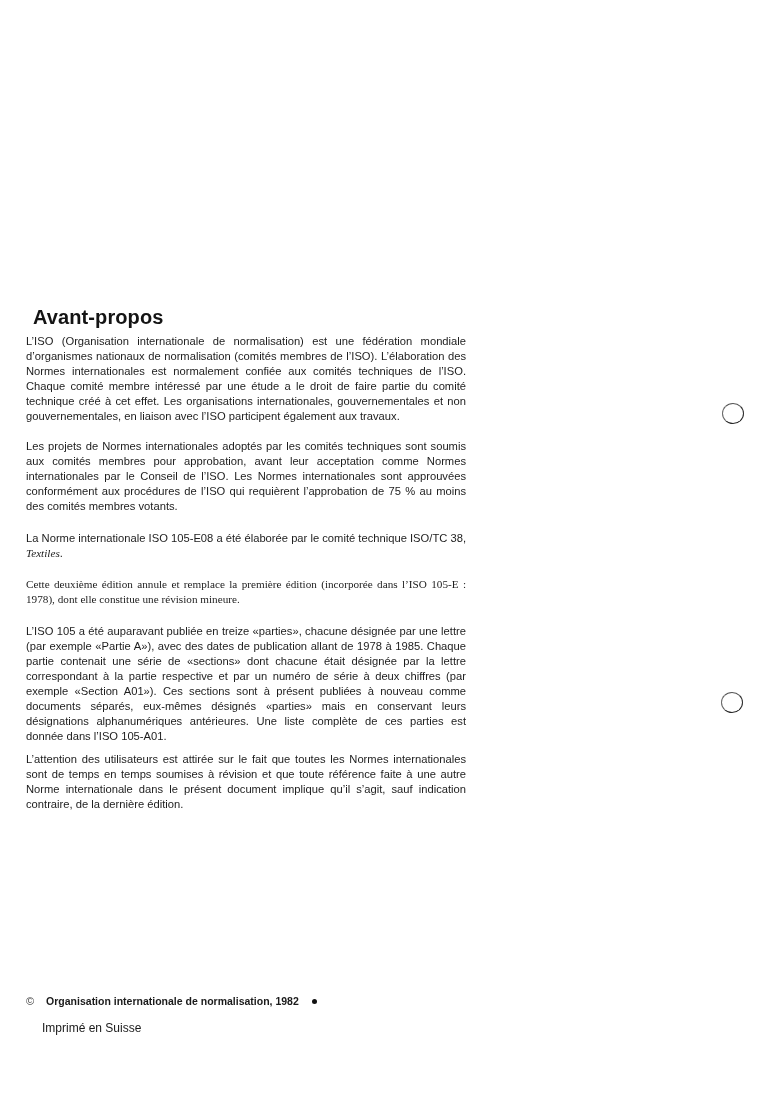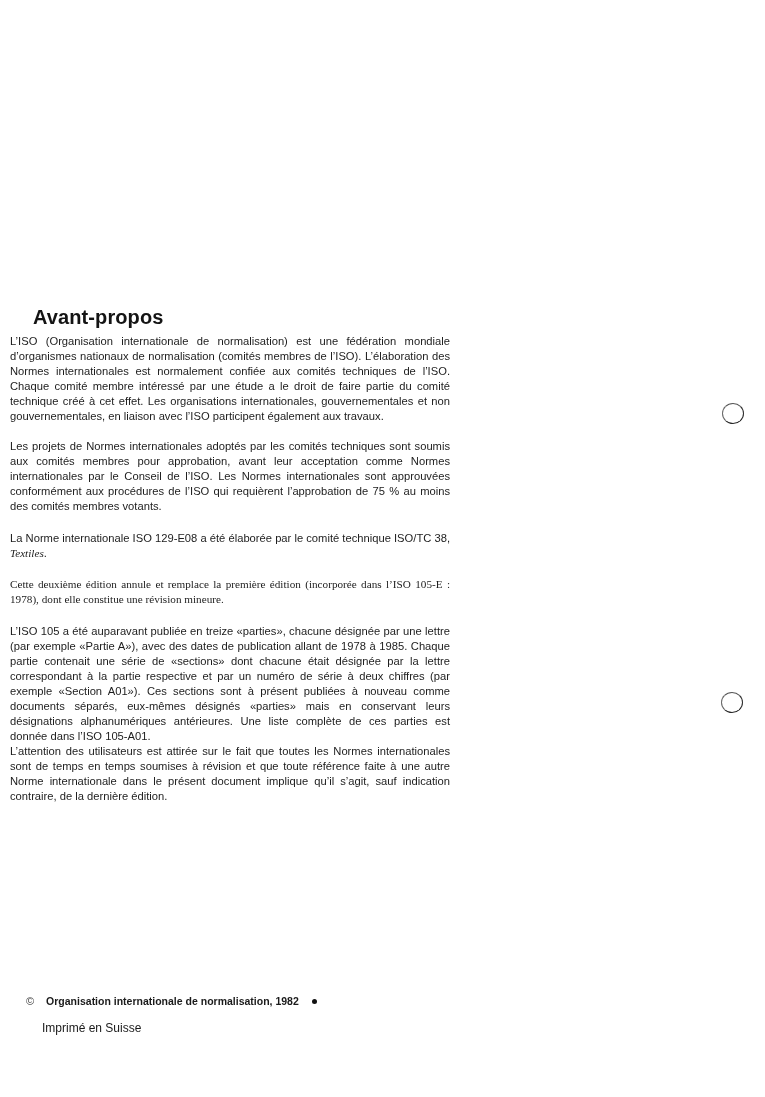--- a/index.html
+++ b/index.html
@@ -20,39 +20,39 @@
       left: 26px;
       top: 299px;
       margin: 7px;
       font-size: 20px;
       font-weight: bold;
       letter-spacing: 0.1px;
       color: #141414;
     }
     .body-text {
       position: absolute;
-      left: 10px;
+      left: 26px;
       top: 334px;
       width: 440px;
     }
     .para {
       margin: 0;
       font-size: 11.2px;
       line-height: 15px;
       text-align: justify;
       color: #1c1c1c;
     }
     .para + .para {
       margin-top: 15px;
     }
     .para.p2 { }
     .para.p3 { margin-top: 17px; }
     .para.p4 { margin-top: 16px; font-family: Liberation Serif, serif; }
     .para.p5 { margin-top: 17px; }
-    .para.p6 { margin-top: 0; }
+    .para.p6 { margin-top: 8px; }
     .para em { font-style: italic; font-family: Liberation Serif, serif; }
     .footer-copyright {
       position: absolute;
       left: 26px;
       top: 995px;
       font-size: 10.5px;
       display: flex;
       align-items: center;
       color: #1a1a1a;
     }
@@ -97,21 +97,21 @@
 
 <div>
 
   <h1 class="page-title">Avant-propos</h1>
 
   <div class="body-text">
     <p class="para p1">L’ISO (Organisation internationale de normalisation) est une fédération mondiale d’organismes nationaux de normalisation (comités membres de l’ISO). L’élaboration des Normes internationales est normalement confiée aux comités techniques de l’ISO. Chaque comité membre intéressé par une étude a le droit de faire partie du comité technique créé à cet effet. Les organisations internationales, gouvernementales et non gouvernementales, en liaison avec l’ISO participent également aux travaux.</p>
 
     <p class="para p2">Les projets de Normes internationales adoptés par les comités techniques sont soumis aux comités membres pour approbation, avant leur acceptation comme Normes internationales par le Conseil de l’ISO. Les Normes internationales sont approuvées conformément aux procédures de l’ISO qui requièrent l’approbation de 75 % au moins des comités membres votants.</p>
 
-    <p class="para p3"><span>La Norme internationale ISO 129-E08 a été élaborée par le comité technique ISO/TC 38, </span><em>Textiles</em><span>.</span></p>
+    <p class="para p3"><span>La Norme internationale ISO 105-E08 a été élaborée par le comité technique ISO/TC 38, </span><em>Textiles</em><span>.</span></p>
 
     <p class="para p4">Cette deuxième édition annule et remplace la première édition (incorporée dans l’ISO 105-E : 1978), dont elle constitue une révision mineure.</p>
 
     <p class="para p5">L’ISO 105 a été auparavant publiée en treize «parties», chacune désignée par une lettre (par exemple «Partie A»), avec des dates de publication allant de 1978 à 1985. Chaque partie contenait une série de «sections» dont chacune était désignée par la lettre correspondant à la partie respective et par un numéro de série à deux chiffres (par exemple «Section A01»). Ces sections sont à présent publiées à nouveau comme documents séparés, eux-mêmes désignés «parties» mais en conservant leurs désignations alphanumériques antérieures. Une liste complète de ces parties est donnée dans l’ISO 105-A01.</p>
 
     <p class="para p6">L’attention des utilisateurs est attirée sur le fait que toutes les Normes internationales sont de temps en temps soumises à révision et que toute référence faite à une autre Norme internationale dans le présent document implique qu’il s’agit, sauf indication contraire, de la dernière édition.</p>
   </div>
 
   <div class="footer-copyright">
     <span class="copyright-icon">©</span>

